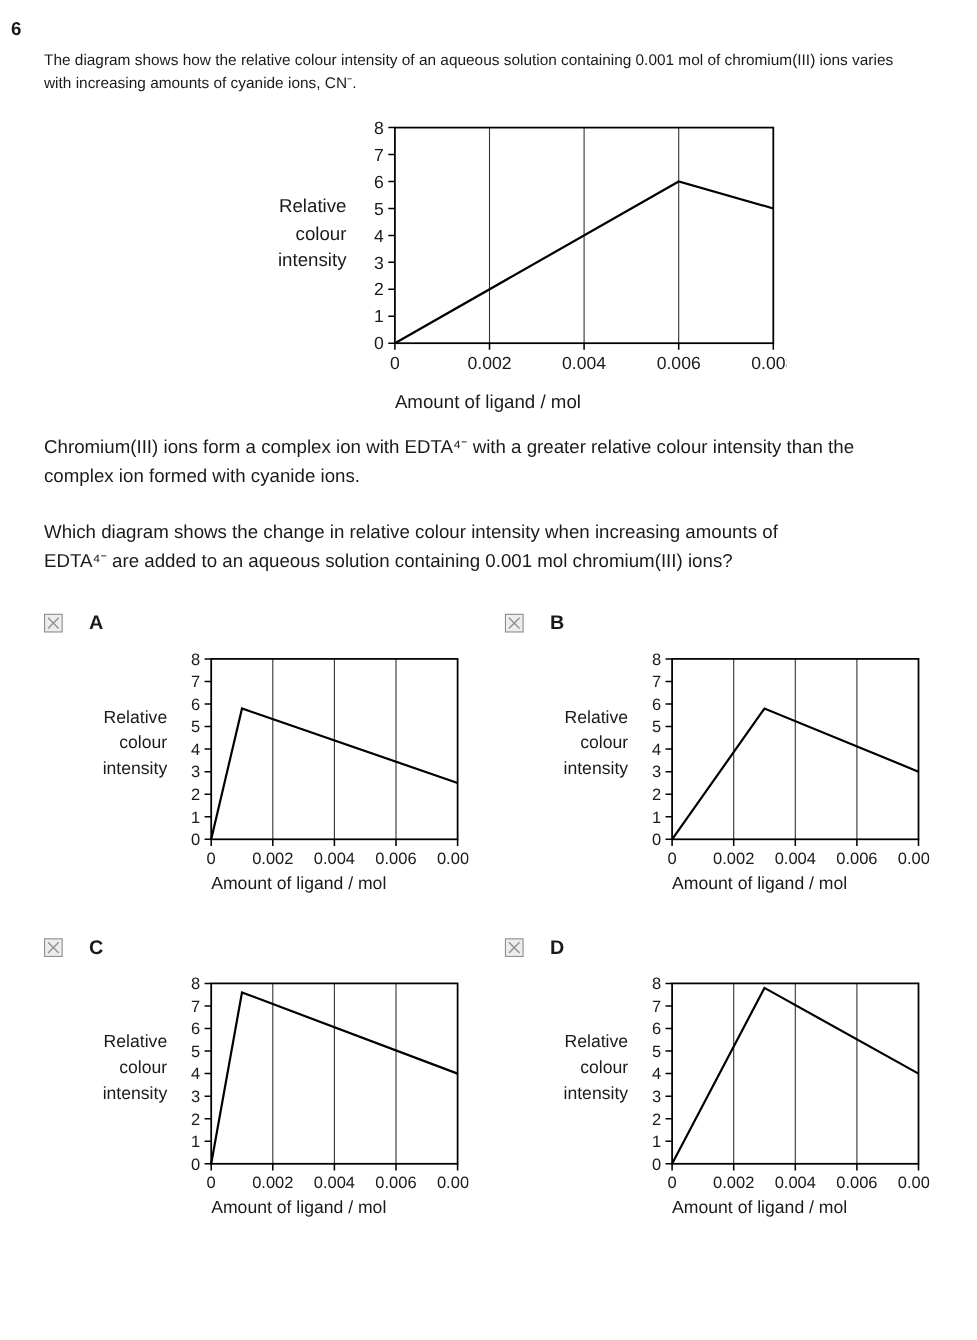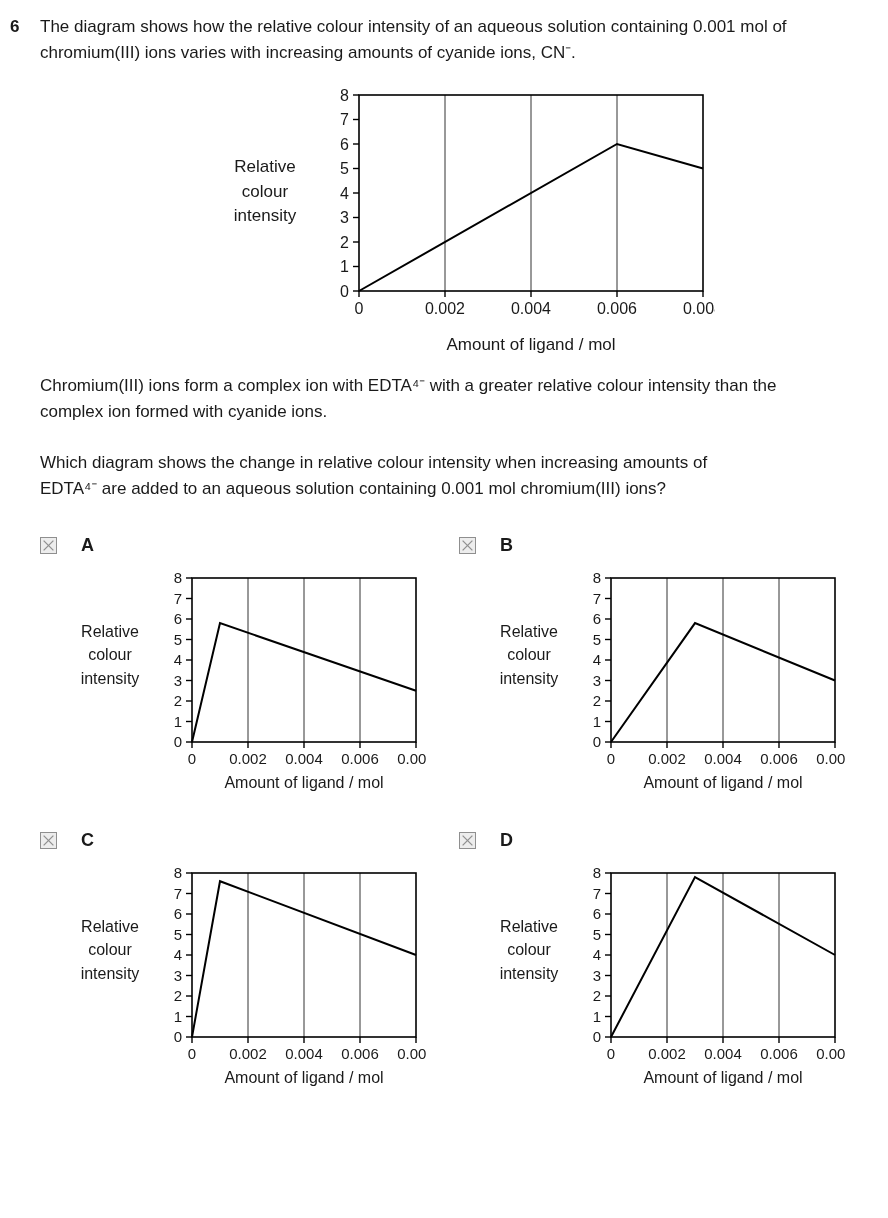--- a/index.html
+++ b/index.html
@@ -5,30 +5,30 @@
   * { margin:0; padding:0; box-sizing:border-box; }
   html,body { background:#ffffff; }
   body {
     width:888px; min-height:1218px;
     font-family:"Liberation Sans", sans-serif;
     color:#1a1a1a;
     padding:14px 10px 20px 10px;
   }
   .q-row { display:flex; }
   .q-num { font-weight:bold; font-size:17px; width:30px; flex:0 0 30px; line-height:1.5; }
-  .q-text { font-size:17px; line-height:1.5; max-width:800px; }
+  .q-text { font-size:14px; line-height:1.5; max-width:800px;margin-top:30px; }
   .para { font-size:17px; line-height:1.5; margin-left:30px; }
   .para.middle { max-width:800px; margin-top:18px; }
   .para.prompt { max-width:720px; margin-top:26px; }
 
   
   .chart-block { display:flex; align-items:center; }
-  .ylabel { text-align:center; line-height:1.45; }
+  .ylabel { text-align:right; line-height:1.45; }
   .chart-col { display:flex; flex-direction:column; }
-  .xlabel { text-align:center; }
+  .xlabel { }
 
   .main-chart-wrap { margin:22px 0 0 205px; }
   .main-chart-wrap .ylabel { width:100px; font-size:17px; margin-right:8px; margin-bottom:58px; }
   .main-chart-wrap .xlabel { font-size:17px; margin-top:12px; }
 
   .options-grid {
     display:grid;
     grid-template-columns:1fr 1fr;
     row-gap:38px;
     margin-top:34px;

